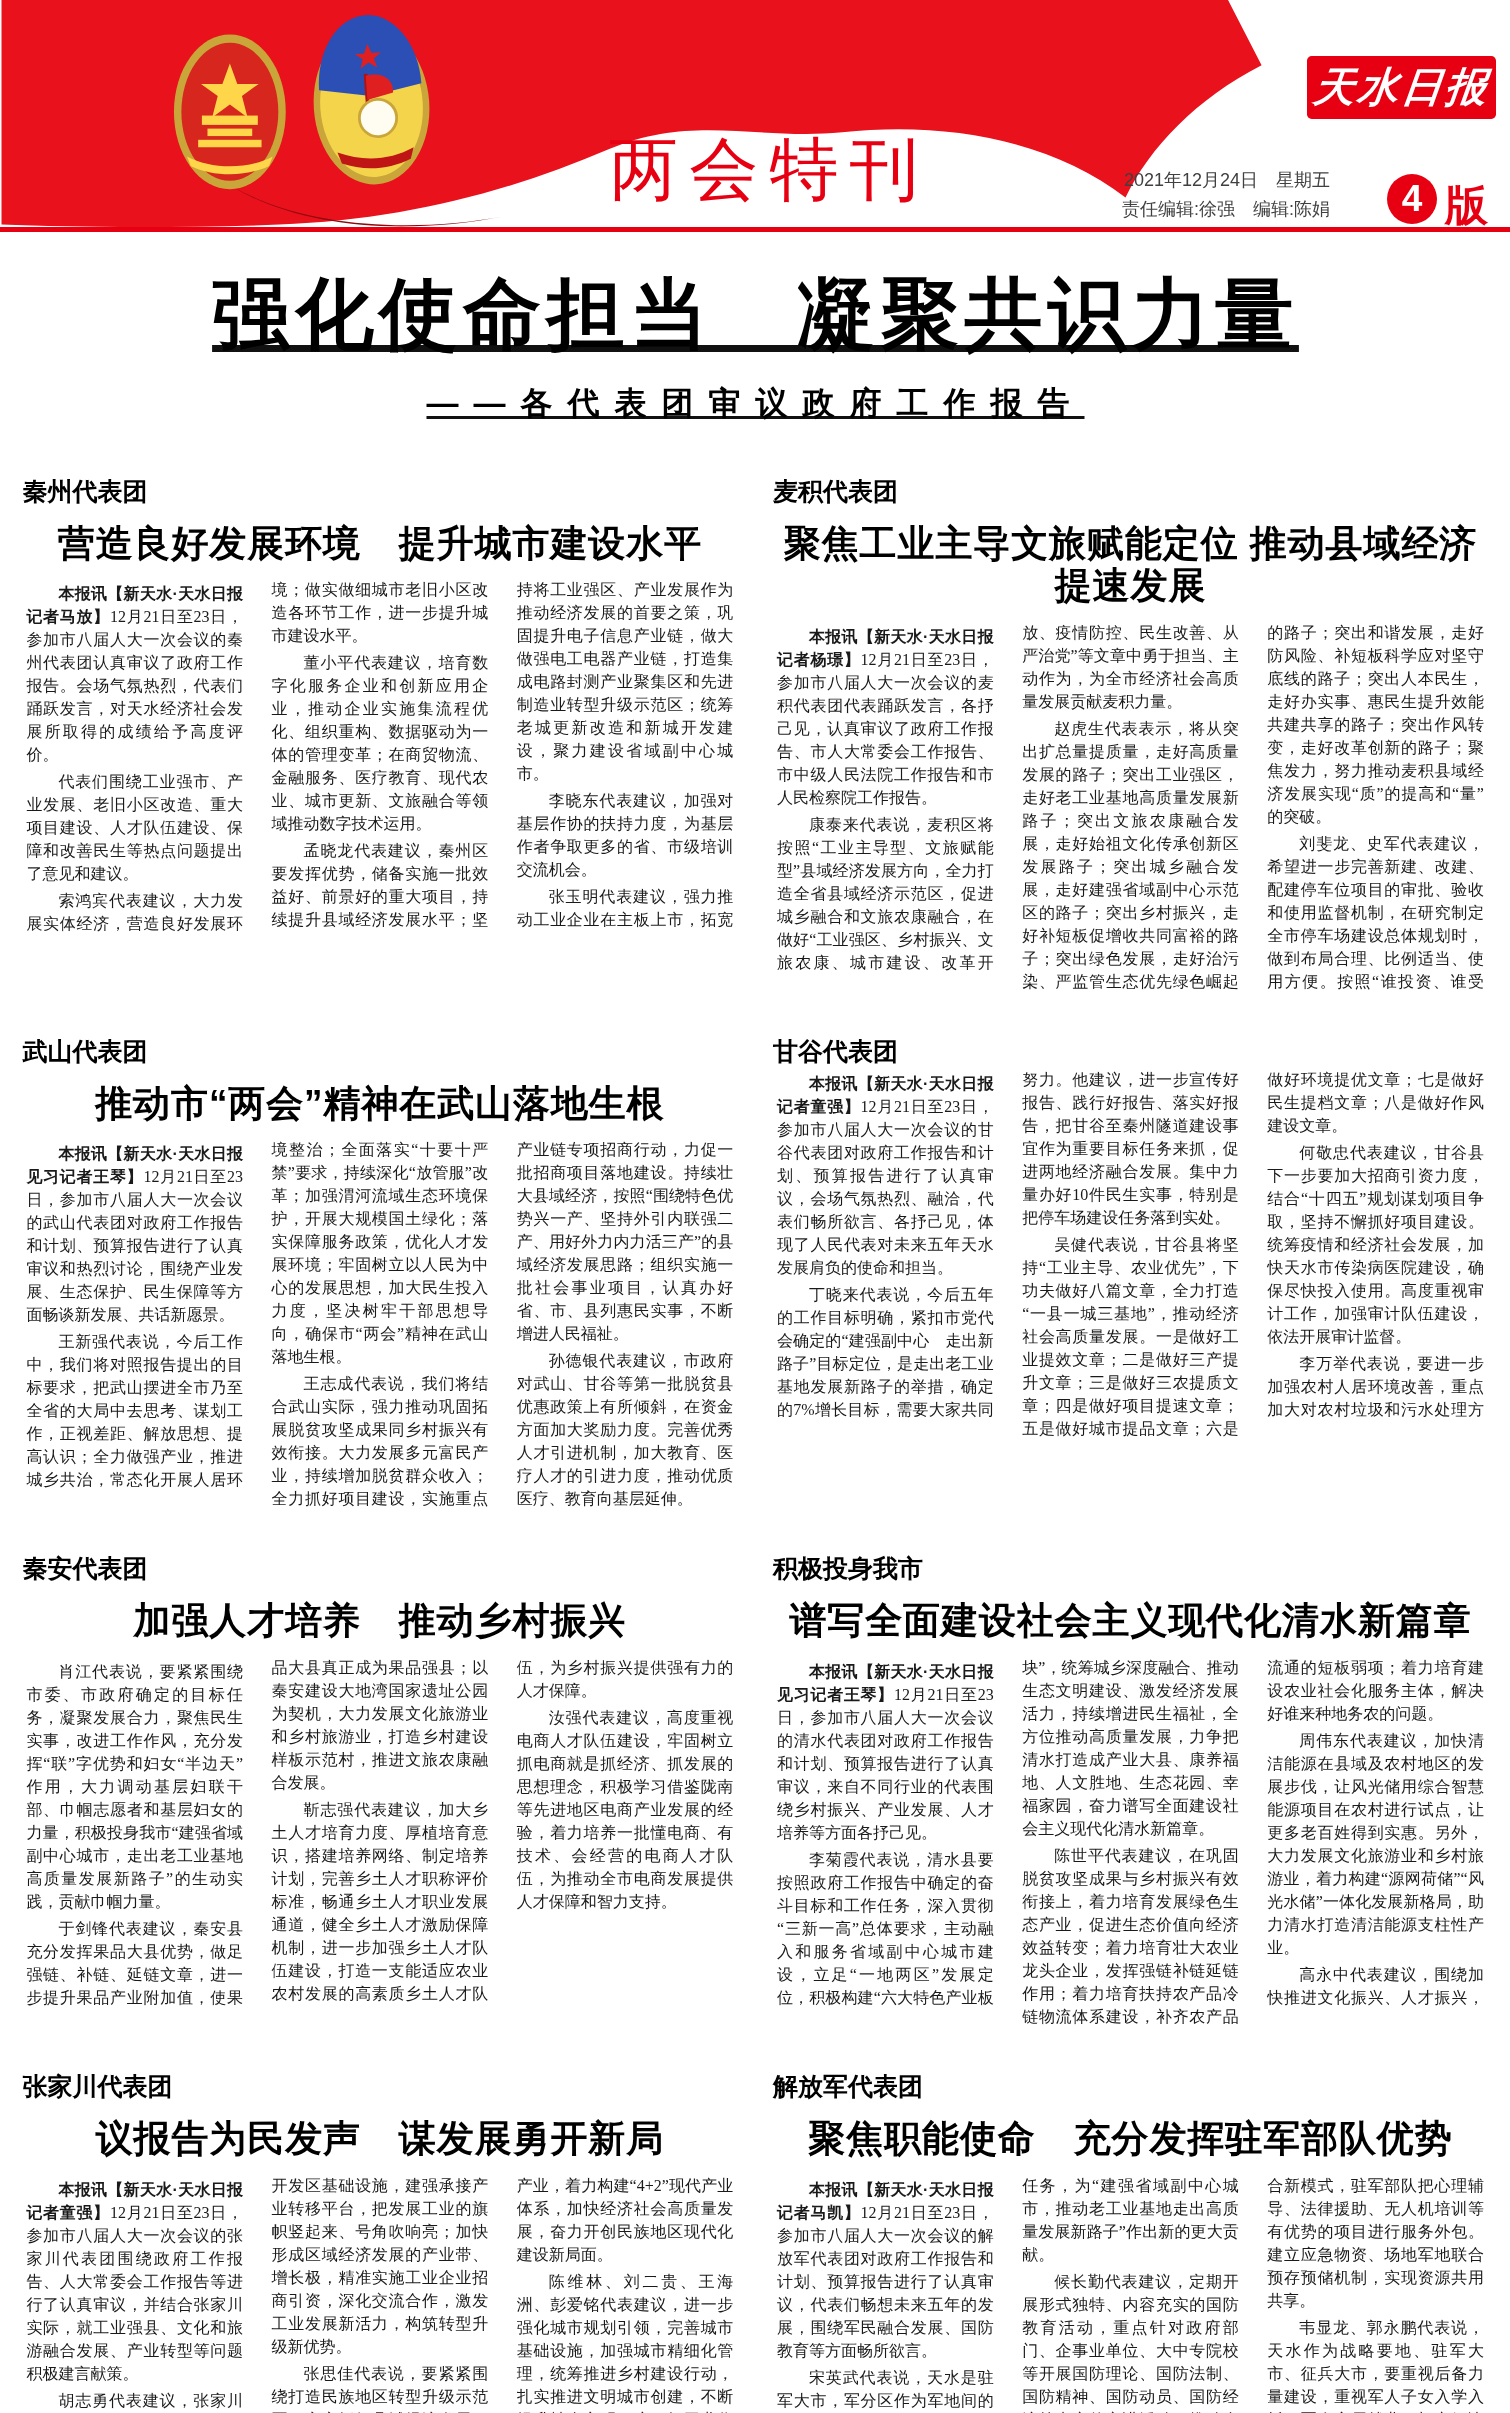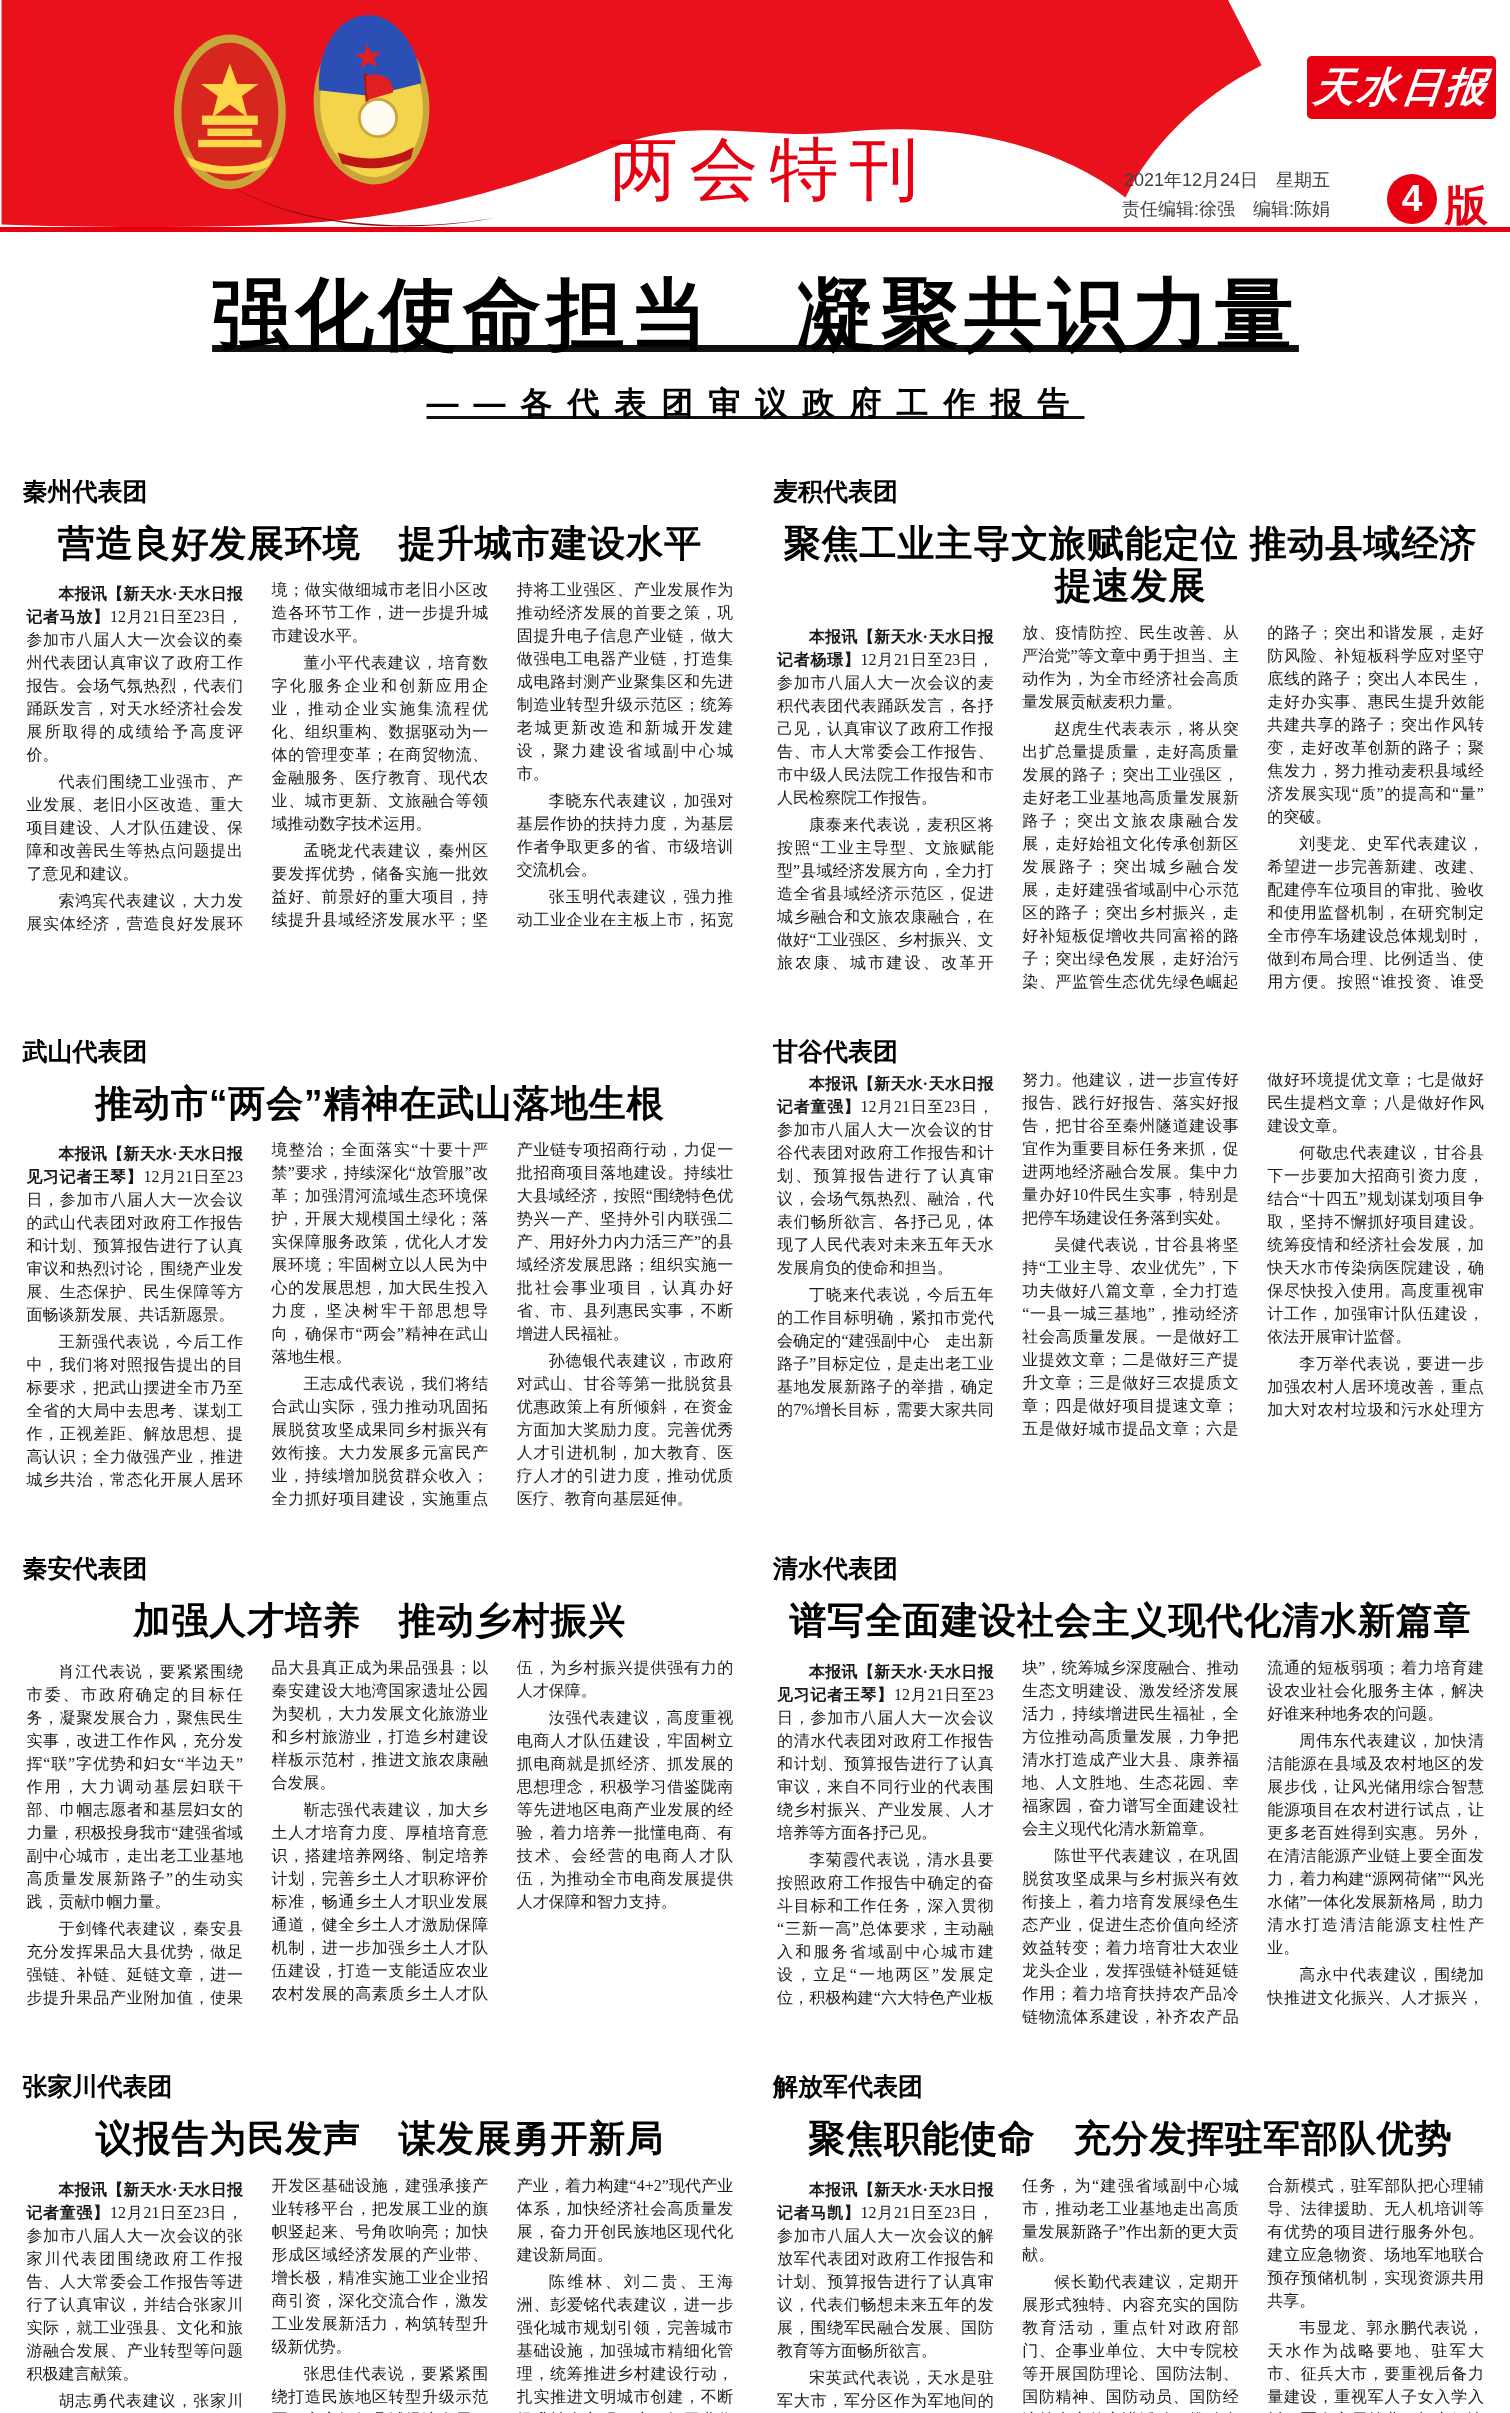--- a/index.html
+++ b/index.html
@@ -145,27 +145,27 @@
       <h2>加强人才培养　推动乡村振兴</h2>
       <div class="body">
       <p>肖江代表说，要紧紧围绕市委、市政府确定的目标任务，凝聚发展合力，聚焦民生实事，改进工作作风，充分发挥“联”字优势和妇女“半边天”作用，大力调动基层妇联干部、巾帼志愿者和基层妇女的力量，积极投身我市“建强省域副中心城市，走出老工业基地高质量发展新路子”的生动实践，贡献巾帼力量。</p>
           <p>于剑锋代表建议，秦安县充分发挥果品大县优势，做足强链、补链、延链文章，进一步提升果品产业附加值，使果品大县真正成为果品强县；以秦安建设大地湾国家遗址公园为契机，大力发展文化旅游业和乡村旅游业，打造乡村建设样板示范村，推进文旅农康融合发展。</p>
           <p>靳志强代表建议，加大乡土人才培育力度、厚植培育意识，搭建培养网络、制定培养计划，完善乡土人才职称评价标准，畅通乡土人才职业发展通道，健全乡土人才激励保障机制，进一步加强乡土人才队伍建设，打造一支能适应农业农村发展的高素质乡土人才队伍，为乡村振兴提供强有力的人才保障。</p>
           <p>汝强代表建议，高度重视电商人才队伍建设，牢固树立抓电商就是抓经济、抓发展的思想理念，积极学习借鉴陇南等先进地区电商产业发展的经验，着力培养一批懂电商、有技术、会经营的电商人才队伍，为推动全市电商发展提供人才保障和智力支持。</p>
         </div>
     </article>
 
     <article class="story">
-      <div class="delegation">清水代表团</div>
+      <div class="delegation">积极投身我市</div>
       <h2>谱写全面建设社会主义现代化清水新篇章</h2>
       <div class="body">
         <p><b>本报讯【新天水·天水日报见习记者王琴】</b><span>12月21日至23日，参加市八届人大一次会议的清水代表团对政府工作报告和计划、预算报告进行了认真审议，来自不同行业的代表围绕乡村振兴、产业发展、人才培养等方面各抒己见。</span></p>
       <p>李菊霞代表说，清水县要按照政府工作报告中确定的奋斗目标和工作任务，深入贯彻“三新一高”总体要求，主动融入和服务省域副中心城市建设，立足“一地两区”发展定位，积极构建“六大特色产业板块”，统筹城乡深度融合、推动生态文明建设、激发经济发展活力，持续增进民生福祉，全方位推动高质量发展，力争把清水打造成产业大县、康养福地、人文胜地、生态花园、幸福家园，奋力谱写全面建设社会主义现代化清水新篇章。</p>
           <p>陈世平代表建议，在巩固脱贫攻坚成果与乡村振兴有效衔接上，着力培育发展绿色生态产业，促进生态价值向经济效益转变；着力培育壮大农业龙头企业，发挥强链补链延链作用；着力培育扶持农产品冷链物流体系建设，补齐农产品流通的短板弱项；着力培育建设农业社会化服务主体，解决好谁来种地务农的问题。</p>
-          <p>周伟东代表建议，加快清洁能源在县域及农村地区的发展步伐，让风光储用综合智慧能源项目在农村进行试点，让更多老百姓得到实惠。另外，在清洁能源产业链上要全面发力，着力构建“源网荷储”“风光水储”一体化发展新格局，助力清水打造清洁能源支柱性产业。</p>
+          <p>周伟东代表建议，加快清洁能源在县域及农村地区的发展步伐，让风光储用综合智慧能源项目在农村进行试点，让更多老百姓得到实惠。另外，大力发展文化旅游业和乡村旅游业，着力构建“源网荷储”“风光水储”一体化发展新格局，助力清水打造清洁能源支柱性产业。</p>
           <p>高永中代表建议，围绕加快推进文化振兴、人才振兴，制定出台符合全市实际的繁荣兴盛农村文化、创业带头人“归雁工程”，专业技术人才下沉一线投身乡村振兴的政策措施，为文化振兴、人才振兴提供有力支撑。</p>
         </div>
     </article>
 
     <article class="story">
       <div class="delegation">张家川代表团</div>
       <h2>议报告为民发声　谋发展勇开新局</h2>
       <div class="body">
         <p><b>本报讯【新天水·天水日报记者童强】</b><span>12月21日至23日，参加市八届人大一次会议的张家川代表团围绕政府工作报告、人大常委会工作报告等进行了认真审议，并结合张家川实际，就工业强县、文化和旅游融合发展、产业转型等问题积极建言献策。</span></p>
       <p>胡志勇代表建议，张家川县要坚持工业强县、产业兴县的理念，谋划县域经济发展，因地制宜走出民族地区转型升级的新路子；盘清工业家底，深挖优势潜力，持续完善经济开发区基础设施，建强承接产业转移平台，把发展工业的旗帜竖起来、号角吹响亮；加快形成区域经济发展的产业带、增长极，精准实施工业企业招商引资，深化交流合作，激发工业发展新活力，构筑转型升级新优势。</p>

